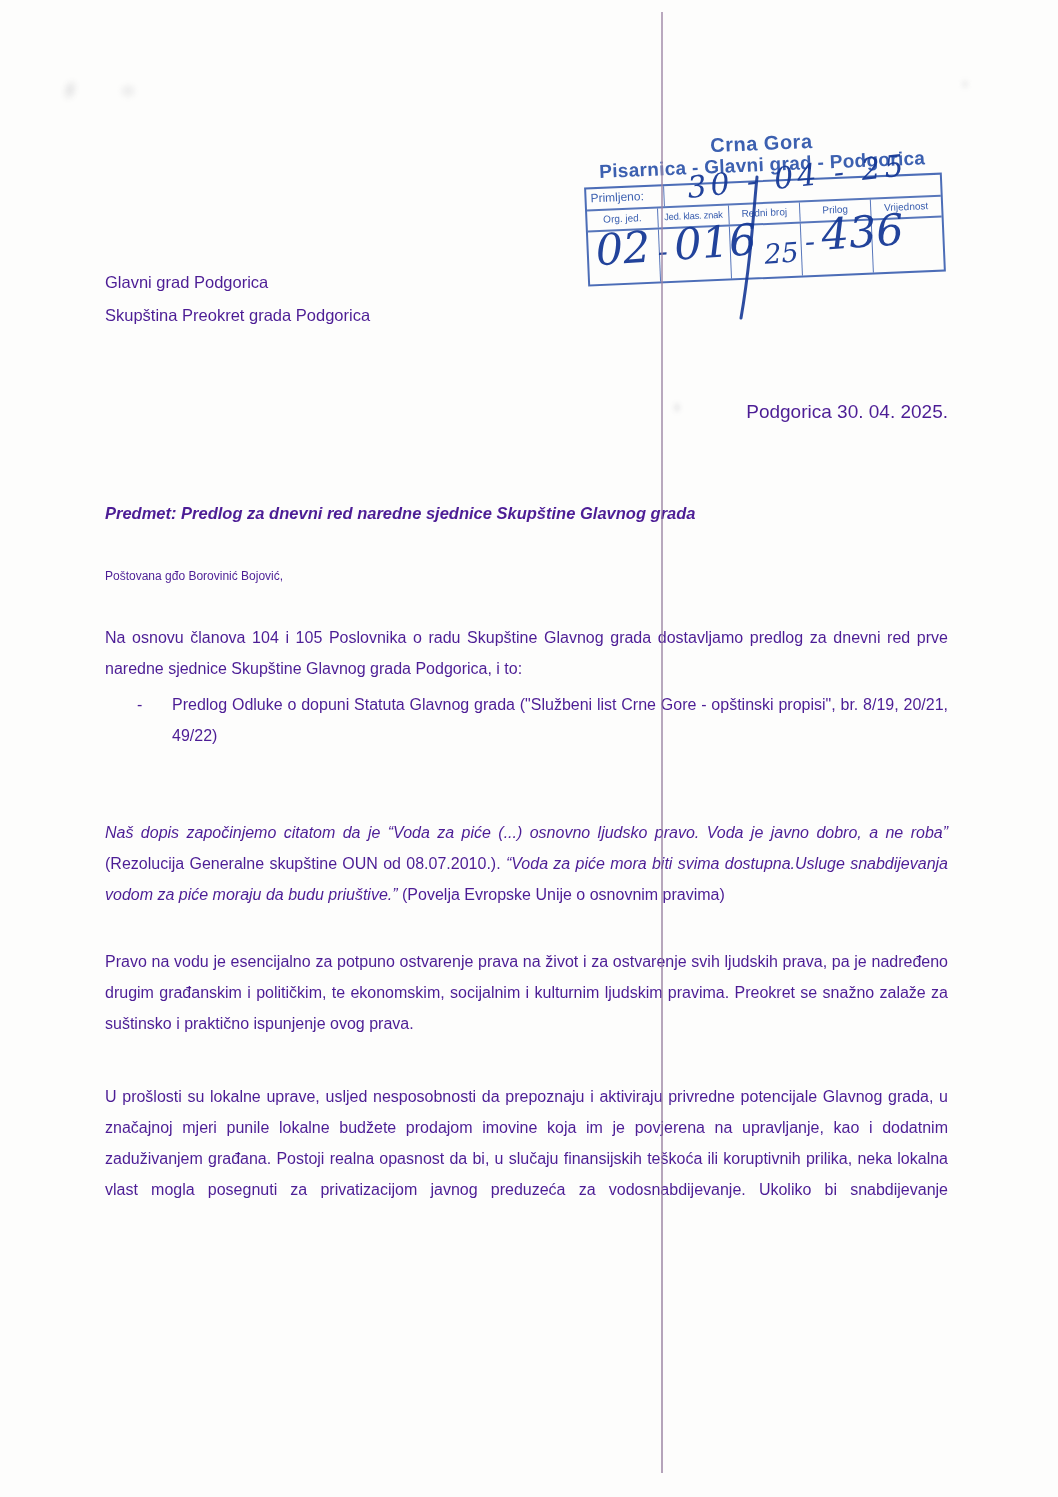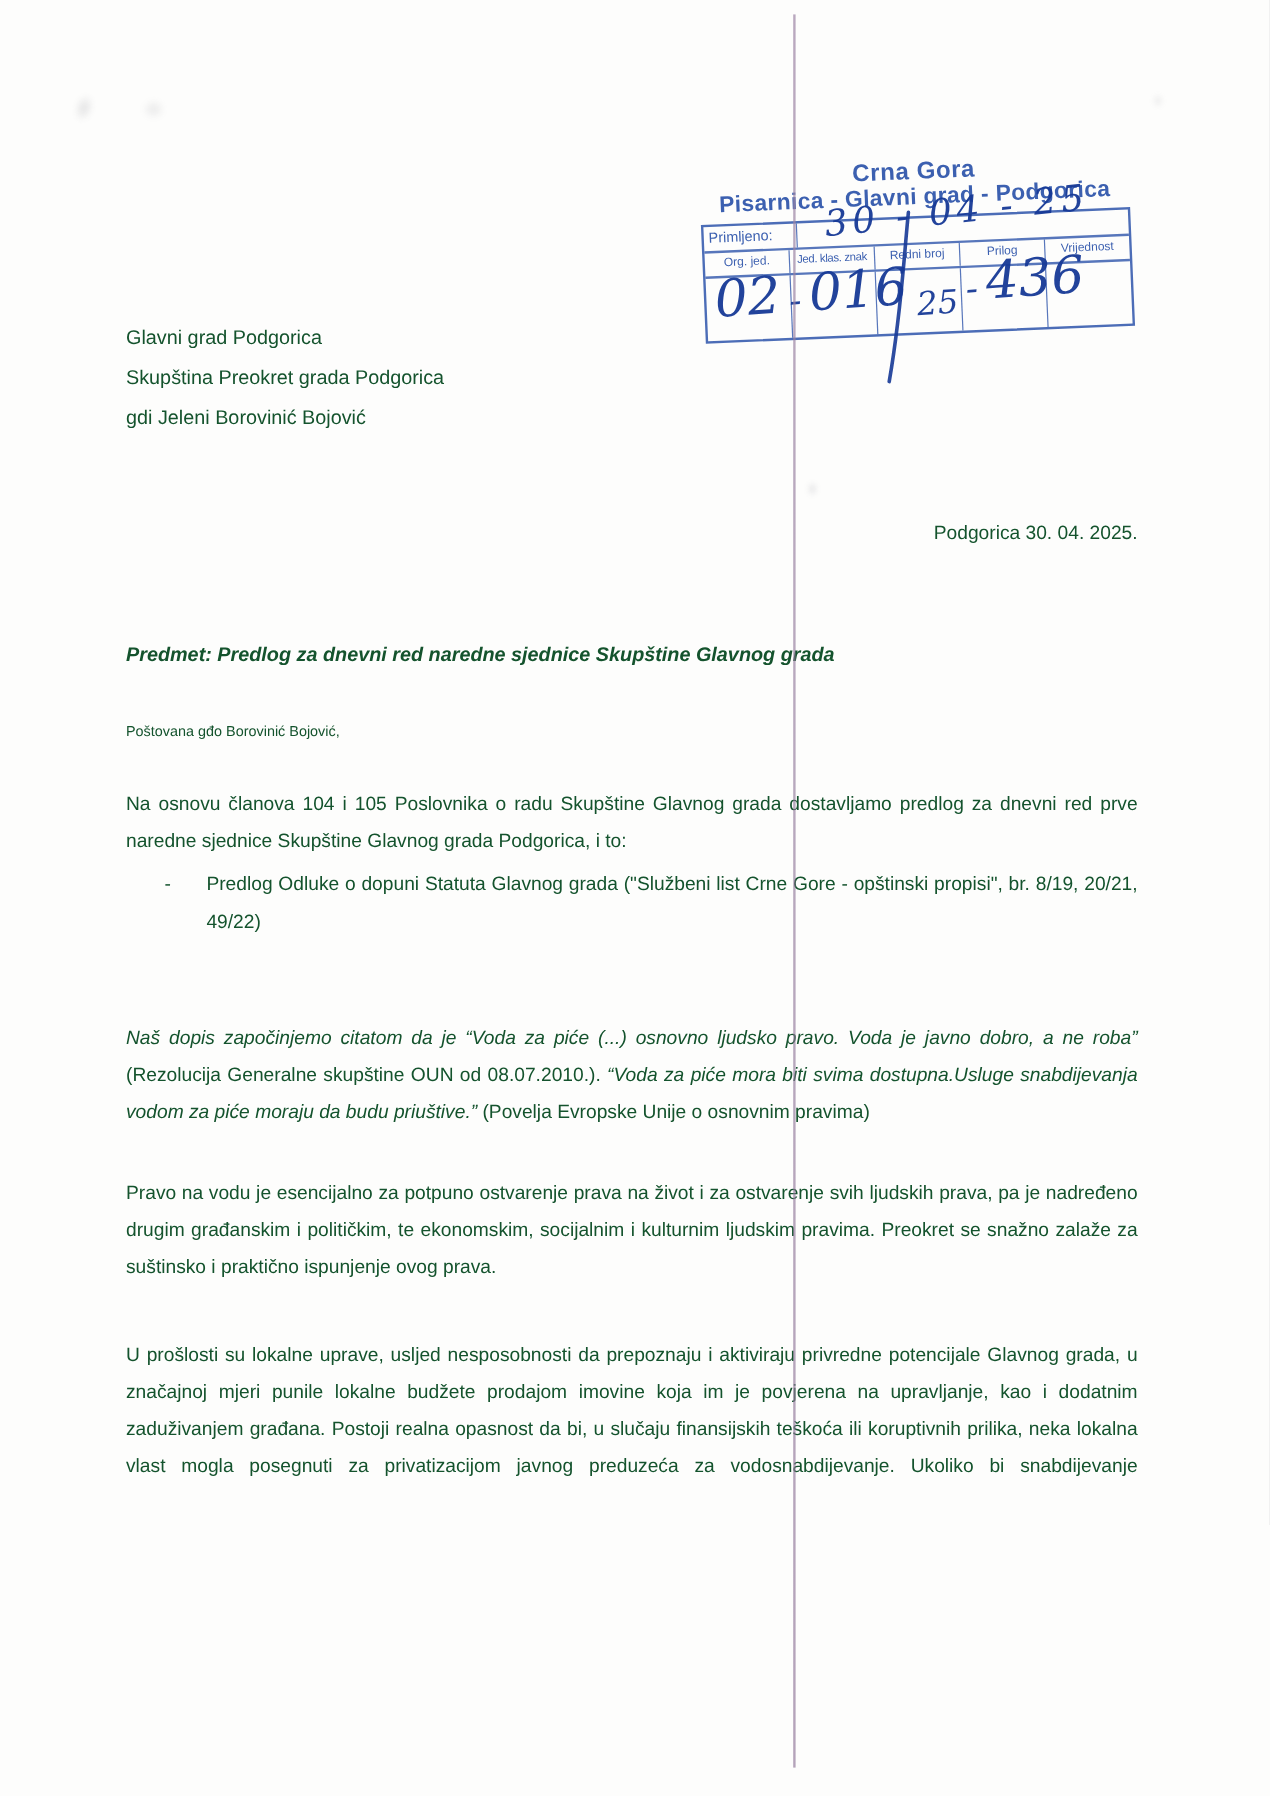--- a/index.html
+++ b/index.html
@@ -7,24 +7,24 @@
     position:relative;
     width:1058px;height:1497px;
     background:#fdfdfc;
     overflow:hidden;
     font-family:"Liberation Sans",sans-serif;
     color:#222;
   }
   
   .content{
     position:absolute;left:105px;top:266px;width:843px;
-    font-size:16px;line-height:31px;color:#14532d;
+    font-size:16px;line-height:31px;color:#4c1d95;
   }
   .recipient div{font-size:16.5px;line-height:33px;}
-  .dateline{margin-top:63px;text-align:right;font-size:16px;line-height:33px;}
+  .dateline{margin-top:63px;text-align:right;font-size:19px;line-height:33px;}
   .subject{margin-top:69px;font-weight:bold;font-style:italic;font-size:16.5px;line-height:33px;}
   .salutation{margin-top:30px;font-size:12px;line-height:33px;}
   .para{margin-top:0;text-align:justify;}
   .intro{margin-top:29px;}
   .list-item{position:relative;margin-top:5px;padding-left:67px;text-align:justify;}
   .list-item .marker{position:absolute;left:32px;top:0;}
   .quote-para{margin-top:66px;}
   .it{font-style:italic;}
   .para-rights{margin-top:36px;}
   .para-history{margin-top:42px;text-align-last:justify;}
@@ -122,21 +122,20 @@
   <svg class="pen-stroke" width="34" height="150" viewBox="0 0 34 150">
     <path d="M24,4 C20,44 18,88 8,145" fill="none" stroke="rgba(22,57,150,.9)" stroke-width="3" stroke-linecap="round"></path>
   </svg>
 
   <div class="fold-line"></div>
 
   <div class="content">
     <div class="recipient">
       <div>Glavni grad Podgorica</div>
       <div>Skupština Preokret grada Podgorica</div>
-      <div>gdi Jeleni Borovinić Bojović</div>
     </div>
 
     <div class="dateline">Podgorica 30. 04. 2025.</div>
 
     <div class="subject">Predmet: Predlog za dnevni red naredne sjednice Skupštine Glavnog grada</div>
 
     <div class="salutation">Poštovana gđo Borovinić Bojović,</div>
 
     <div class="para intro">Na osnovu članova 104 i 105 Poslovnika o radu Skupštine Glavnog grada dostavljamo predlog za dnevni red prve naredne sjednice Skupštine Glavnog grada Podgorica, i to:</div>
 

